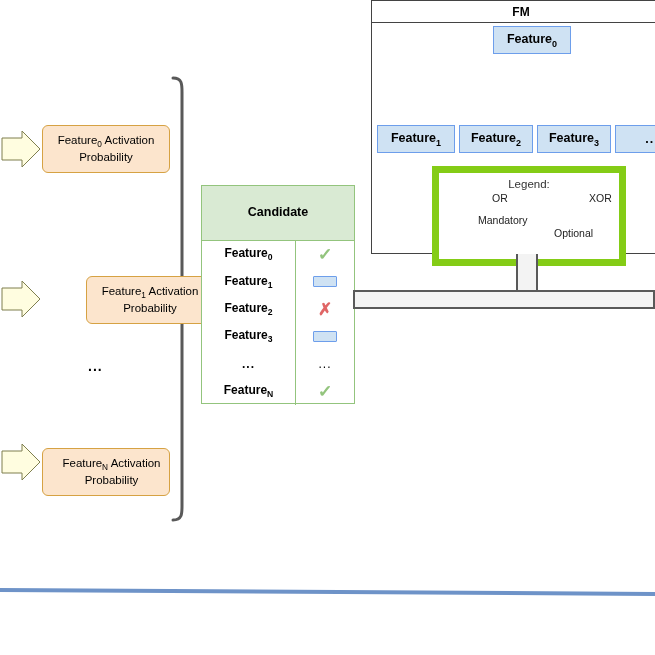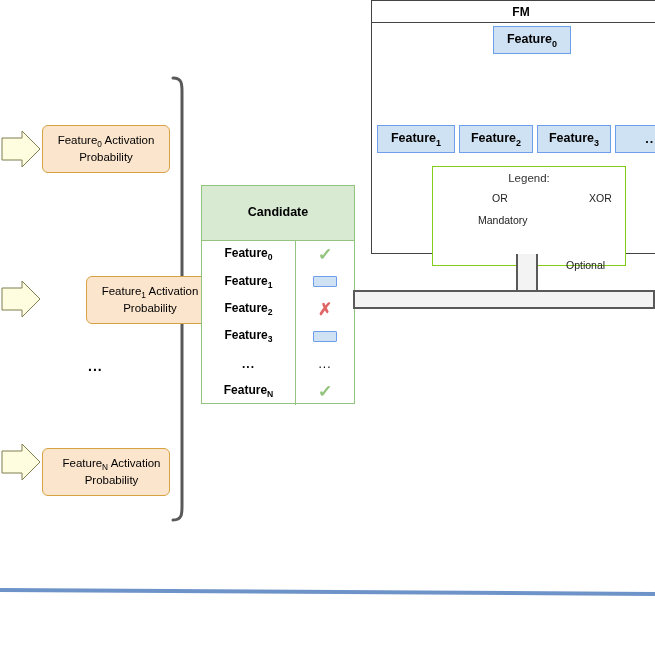--- a/index.html
+++ b/index.html
@@ -78,21 +78,21 @@
   .feat.root{left:493px;top:26px;width:78px;height:28px;}
   .feat.f1{left:377px;top:125px;width:78px;height:28px;}
   .feat.f2{left:459px;top:125px;width:74px;height:28px;}
   .feat.f3{left:537px;top:125px;width:74px;height:28px;}
   .feat.fdots{left:615px;top:125px;width:74px;height:28px;}
   .feat .dots3{letter-spacing:1px;}
 
   
   .legend{
     position:absolute;left:432px;top:166px;width:194px;height:100px;
-    border:1px solid #84cc16;background:#ffffff;box-sizing:border-box;
+    border:7px solid #84cc16;background:#ffffff;box-sizing:border-box;
   }
   .legend-title{
     text-align:center;font-size:11.5px;color:#333;padding-top:5px;
   }
   .lg-label{position:absolute;font-size:10.5px;color:#222;}
 
   
   .bus{
     position:absolute;left:353px;top:290px;width:302px;height:19px;
     background:#f3f3f3;border:2px solid #595959;box-sizing:border-box;
@@ -259,18 +259,18 @@
   <div class="feat fdots">
     <span class="dots3">...</span>
   </div>
 
   <div class="legend">
     <div class="legend-title">Legend:</div>
   </div>
   <div class="lg-label" style="left:492px;top:192px;">OR</div>
   <div class="lg-label" style="left:589px;top:192px;">XOR</div>
   <div class="lg-label" style="left:478px;top:214px;">Mandatory</div>
-  <div class="lg-label" style="left:566px;top:227px;margin-top:32px;">Optional</div>
+  <div class="lg-label" style="left:554px;top:227px;">Optional</div>
 
   <div class="bus-stem"></div>
   <div class="bus"></div>
 
 </div>
 
 </body></html>

